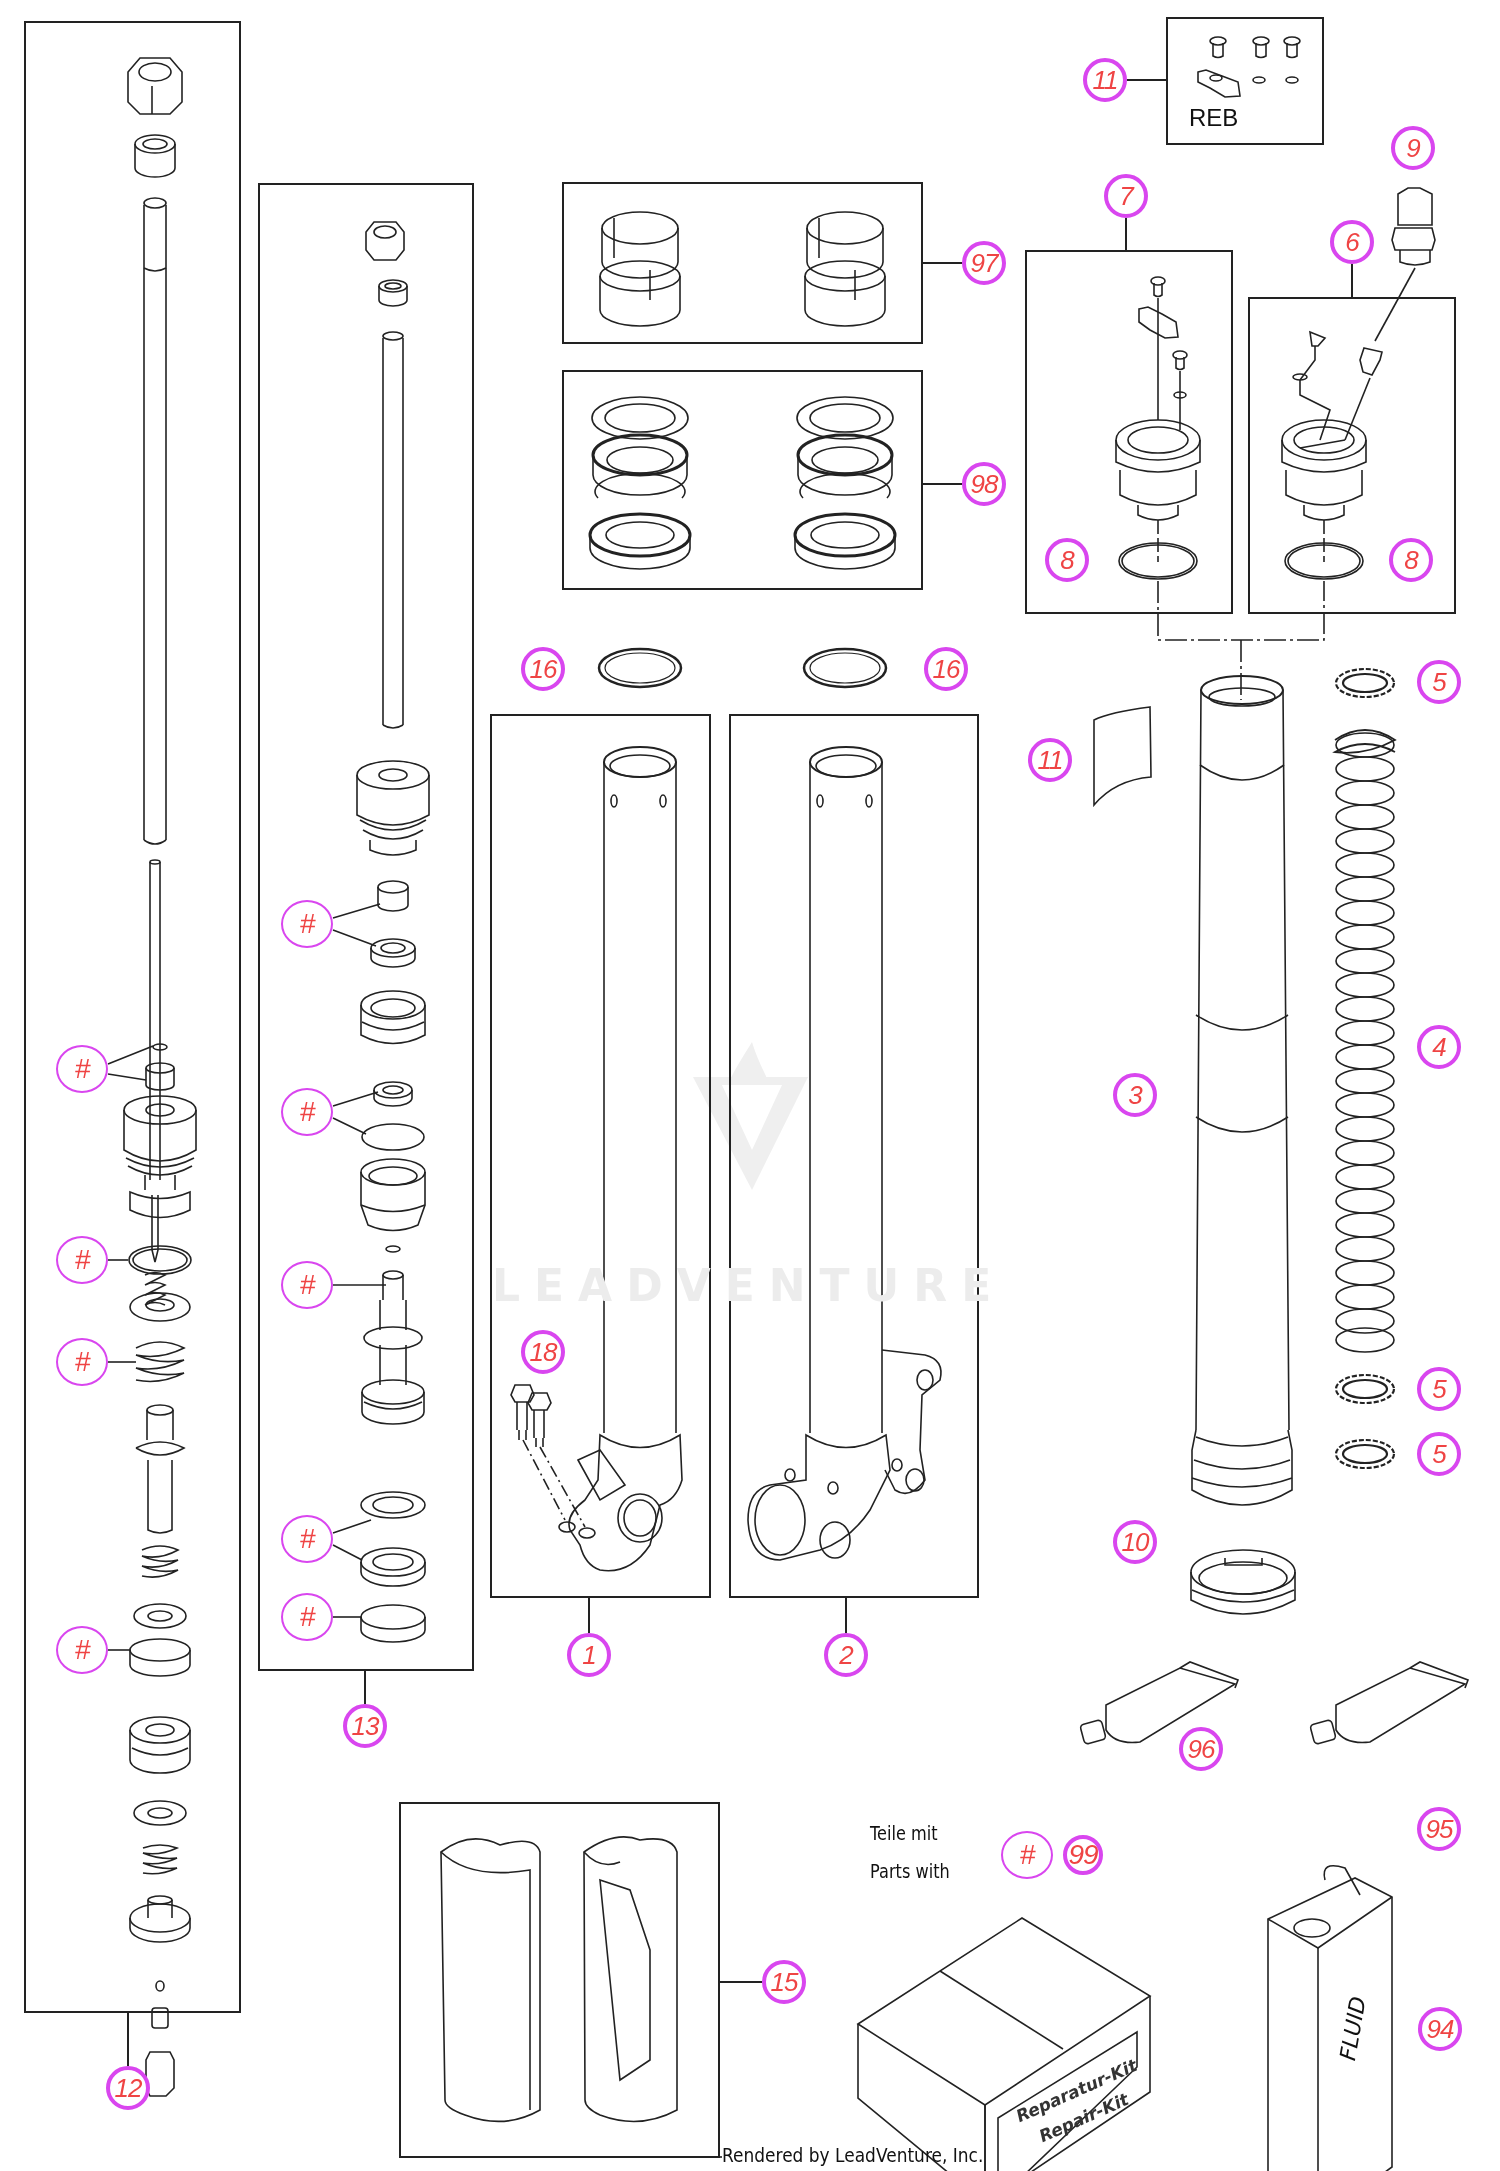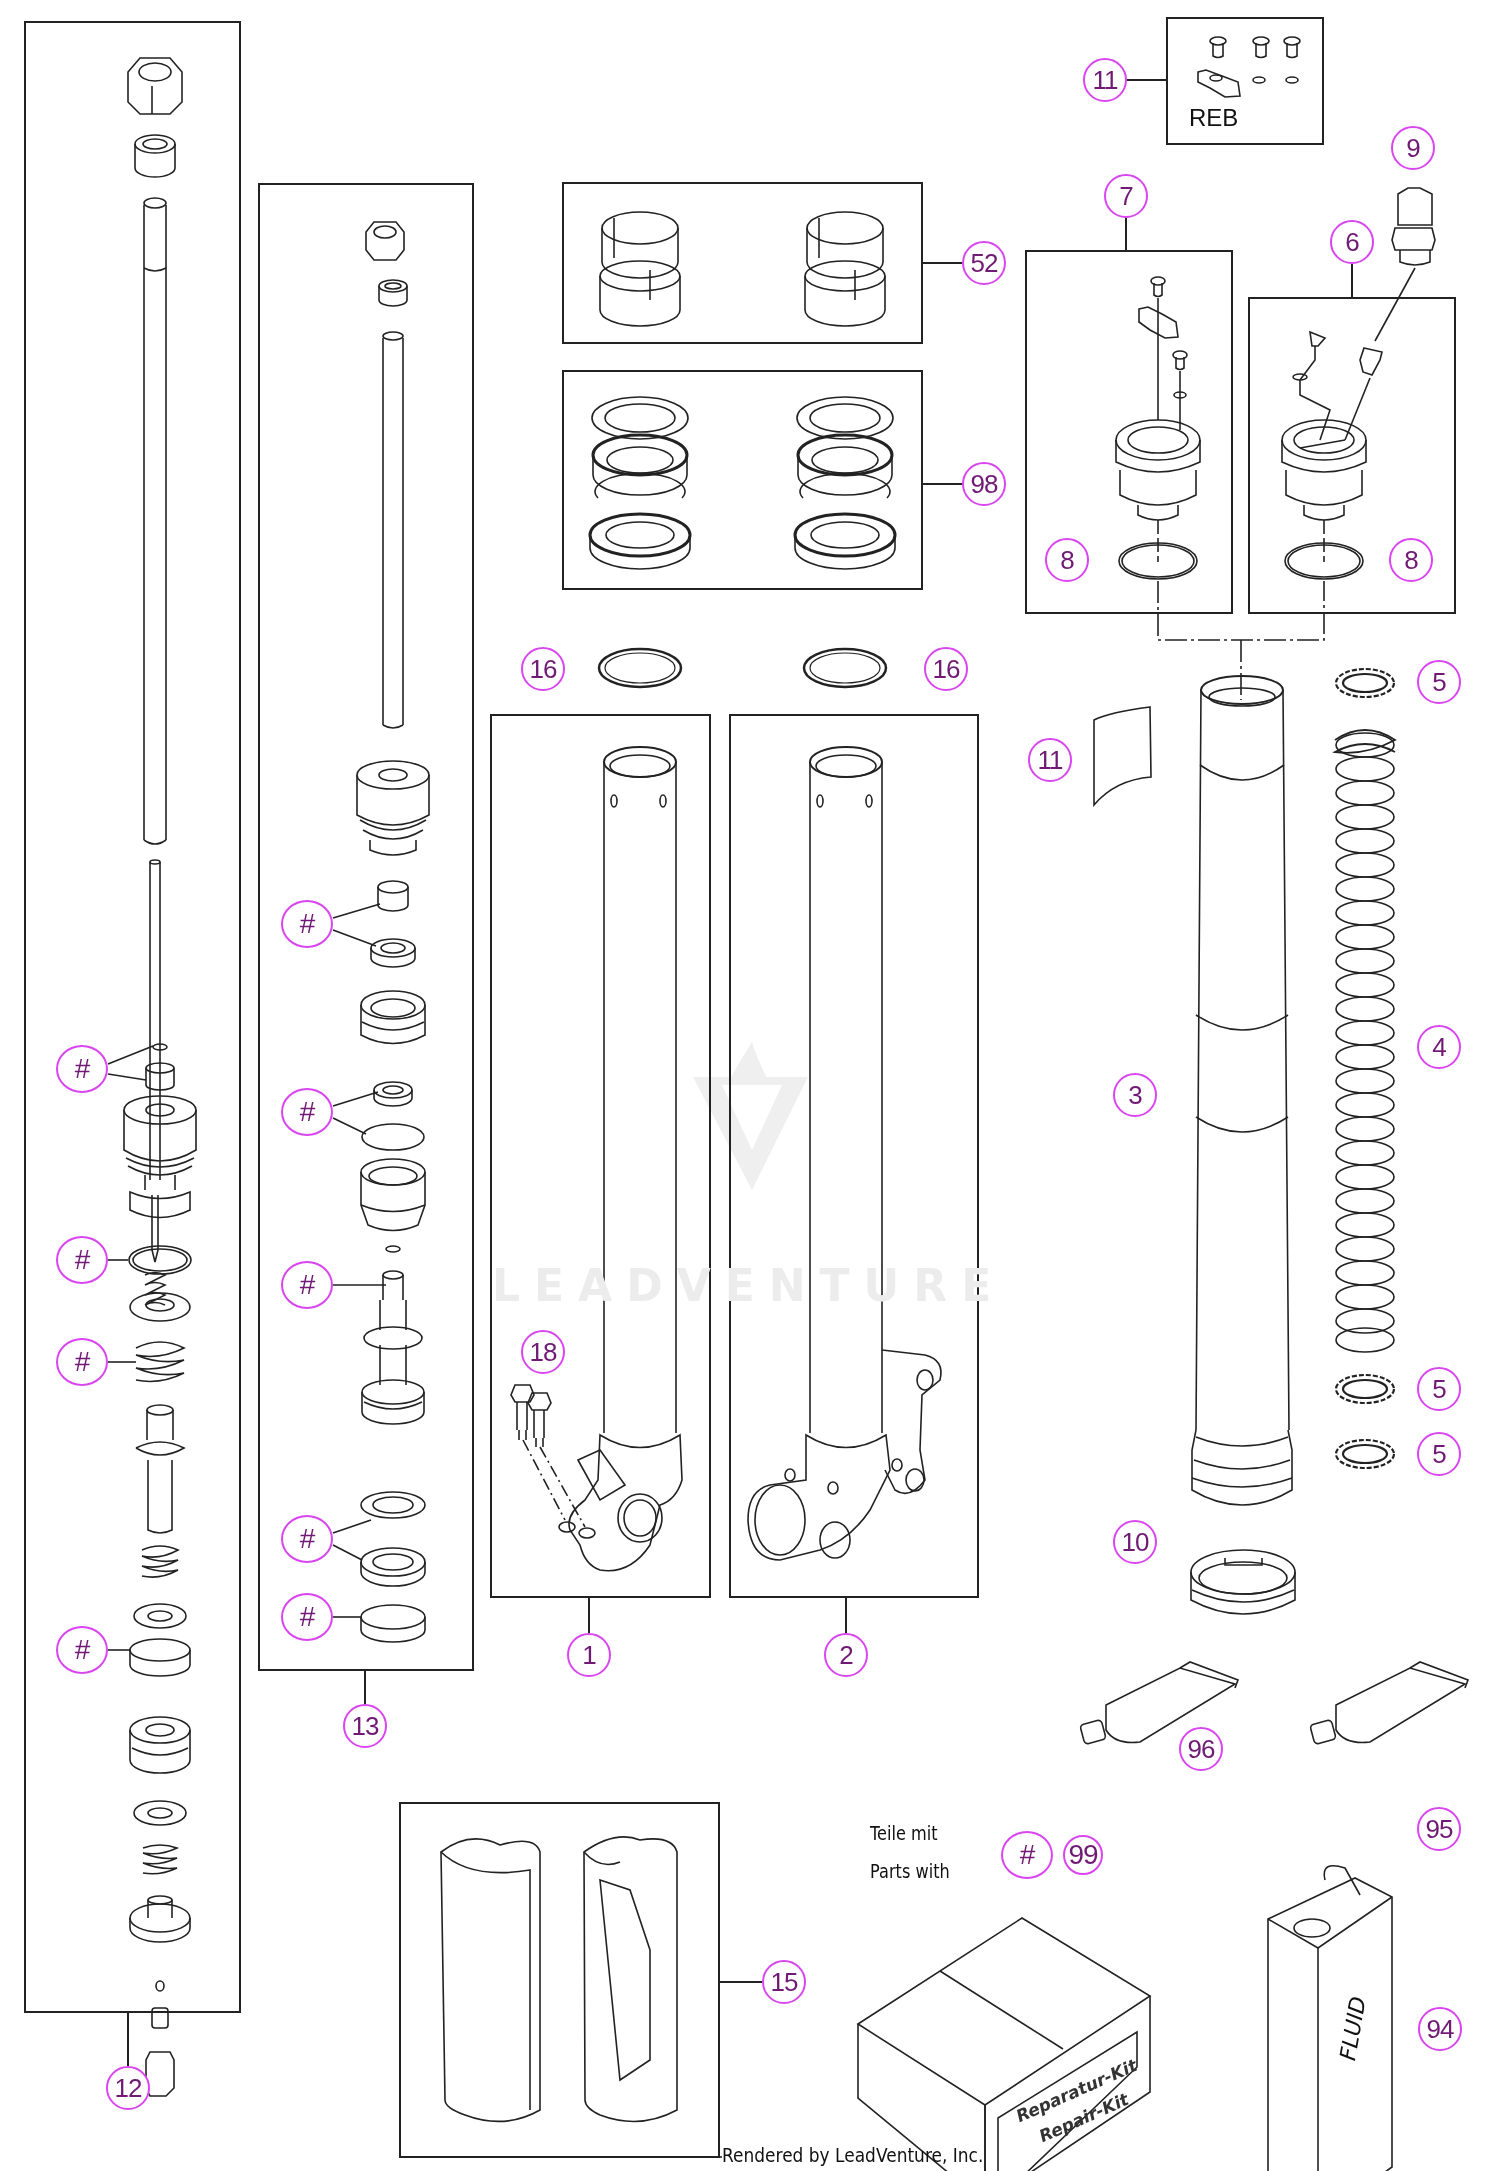--- a/index.html
+++ b/index.html
@@ -1,18 +1,18 @@
 <!DOCTYPE html>
 <html><head>
 <meta charset="utf-8">
 <style>
   html,body{margin:0;padding:0;background:#ffffff;}
   #canvas{position:relative;width:1500px;height:2171px;background:#ffffff;overflow:hidden;font-family:"Liberation Sans",sans-serif;}
   svg.layer{position:absolute;left:0;top:0;}
-  .callout{position:absolute;width:44px;height:44px;margin-left:-22px;margin-top:-22px;border:2px solid #d946ef;border-radius:50%;background:#fff;box-sizing:border-box;display:flex;align-items:center;justify-content:center;font-family:"Liberation Sans",sans-serif;font-size:26px;color:#701a75;letter-spacing:-1px;cursor:pointer;}
+  .callout{position:absolute;width:44px;height:44px;margin-left:-22px;margin-top:-22px;border:4px solid #d946ef;border-radius:50%;background:#fff;box-sizing:border-box;display:flex;align-items:center;justify-content:center;font-family:"Liberation Sans",sans-serif;font-size:26px;color:#ef4444;letter-spacing:-1px;cursor:pointer;font-style:italic;}
   .callout.hash{width:52px;height:48px;margin-left:-26px;margin-top:-24px;font-size:28px;border-width:2.5px;}
   .callout.small{width:40px;height:40px;margin-left:-20px;margin-top:-20px;font-size:28px;}
   .text-label{position:absolute;font-family:"DejaVu Sans",sans-serif;color:#111;white-space:nowrap;}
   .reb{position:absolute;font-family:"Liberation Sans",sans-serif;font-size:24px;color:#111;}
   .watermark{position:absolute;font-family:"DejaVu Sans",sans-serif;font-weight:bold;font-size:44px;letter-spacing:14px;color:#ececec;white-space:nowrap;margin-top:40px;}
   .footer{position:absolute;font-family:"DejaVu Sans",sans-serif;font-size:20px;color:#111;white-space:nowrap;transform:scaleX(0.85);transform-origin:left center;}
 </style>
 </head>
 <body>
 
@@ -470,21 +470,21 @@
   <div class="callout" style="left:128px;top:2088px;">12</div>
   <div class="callout" style="left:365px;top:1726px;">13</div>
   <div class="callout" style="left:1050px;top:760px;">11</div>
   <div class="callout" style="left:784px;top:1982px;">15</div>
   <div class="callout" style="left:543px;top:669px;">16</div>
   <div class="callout" style="left:946px;top:669px;">16</div>
   <div class="callout" style="left:543px;top:1352px;">18</div>
   <div class="callout" style="left:1440px;top:2029px;">94</div>
   <div class="callout" style="left:1439px;top:1829px;">95</div>
   <div class="callout" style="left:1201px;top:1749px;">96</div>
-  <div class="callout" style="left:984px;top:263px;">52</div>
+  <div class="callout" style="left:984px;top:263px;">97</div>
   <div class="callout" style="left:984px;top:484px;">98</div>
 
   <div class="callout hash" style="left:82px;top:1069px;">#</div>
   <div class="callout hash" style="left:82px;top:1260px;">#</div>
   <div class="callout hash" style="left:82px;top:1362px;">#</div>
   <div class="callout hash" style="left:82px;top:1650px;">#</div>
   <div class="callout hash" style="left:307px;top:924px;">#</div>
   <div class="callout hash" style="left:307px;top:1112px;">#</div>
   <div class="callout hash" style="left:307px;top:1285px;">#</div>
   <div class="callout hash" style="left:307px;top:1539px;">#</div>

